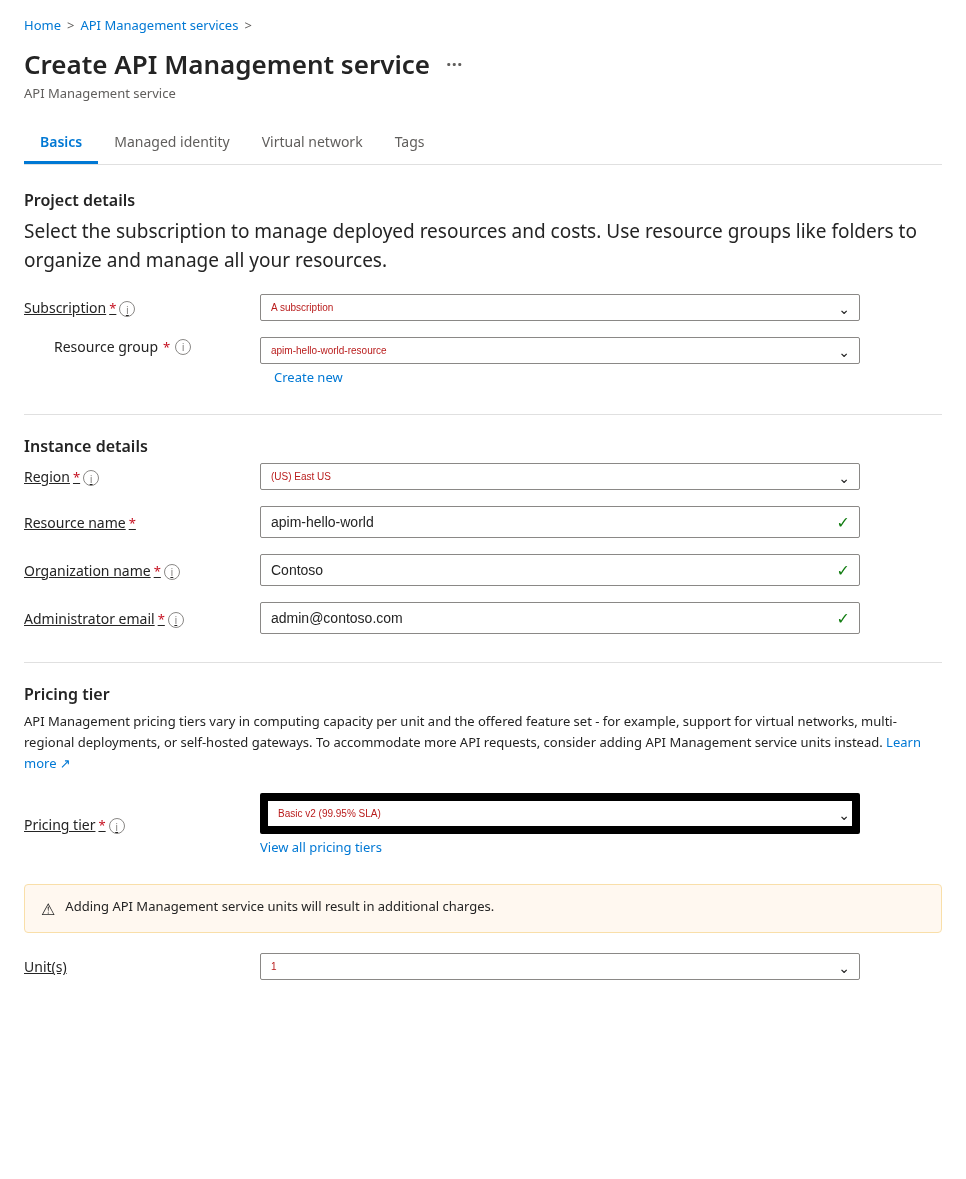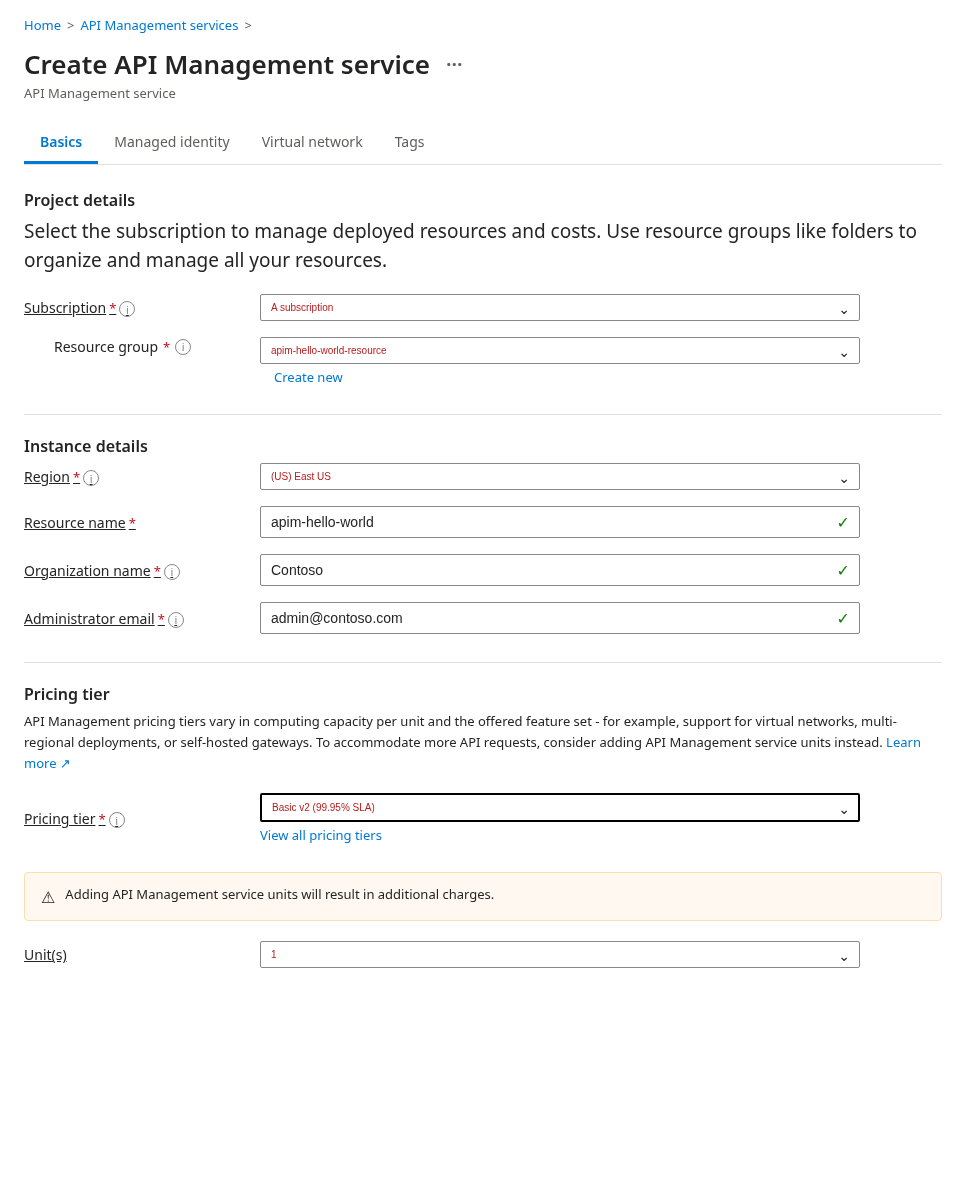--- a/index.html
+++ b/index.html
@@ -167,21 +167,21 @@
     }
     .view-pricing-link {
       color: #0078d4;
       font-size: 13px;
       text-decoration: none;
       cursor: pointer;
       display: block;
       margin-top: 4px;
     }
     .pricing-tier-dropdown {
-      border: 2px solid #000000;
+      border: 8px solid #000000;
     }
     .units-description {
       font-size: 13px;
       color: #242424;
       line-height: 1.5;
       margin-bottom: 16px;
     }
     .units-description a {
       color: #0078d4;
       text-decoration: none;

